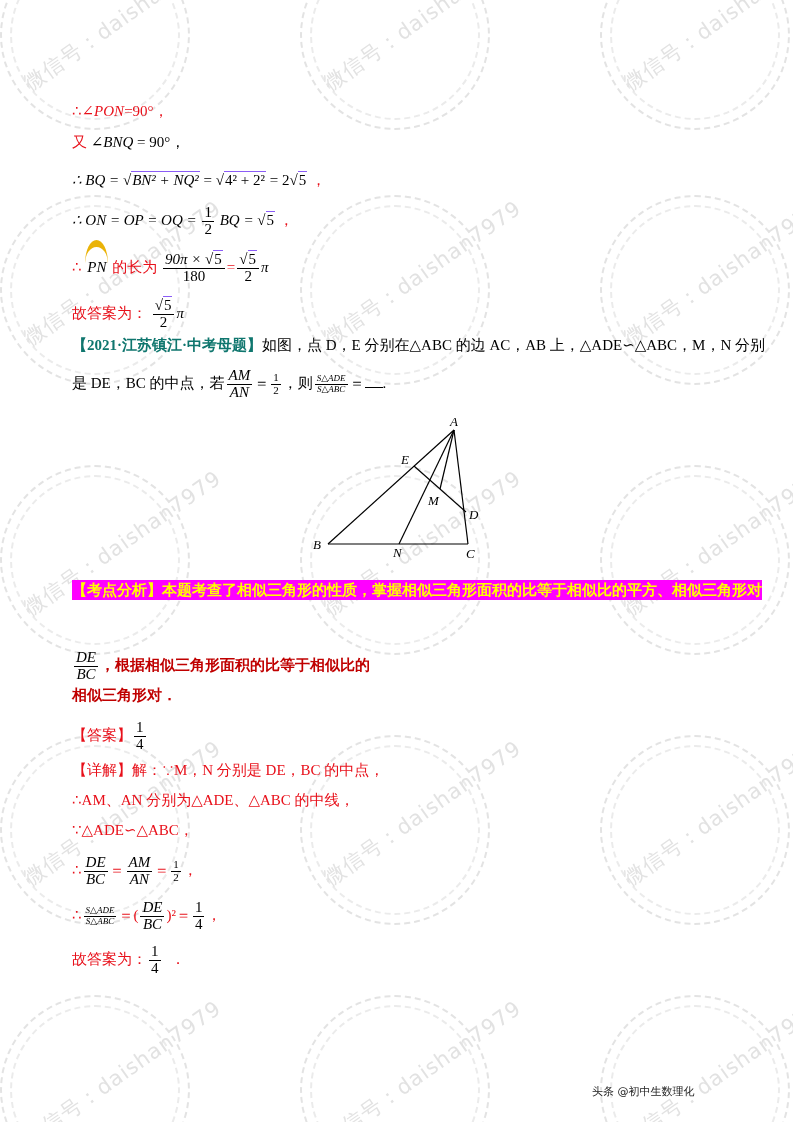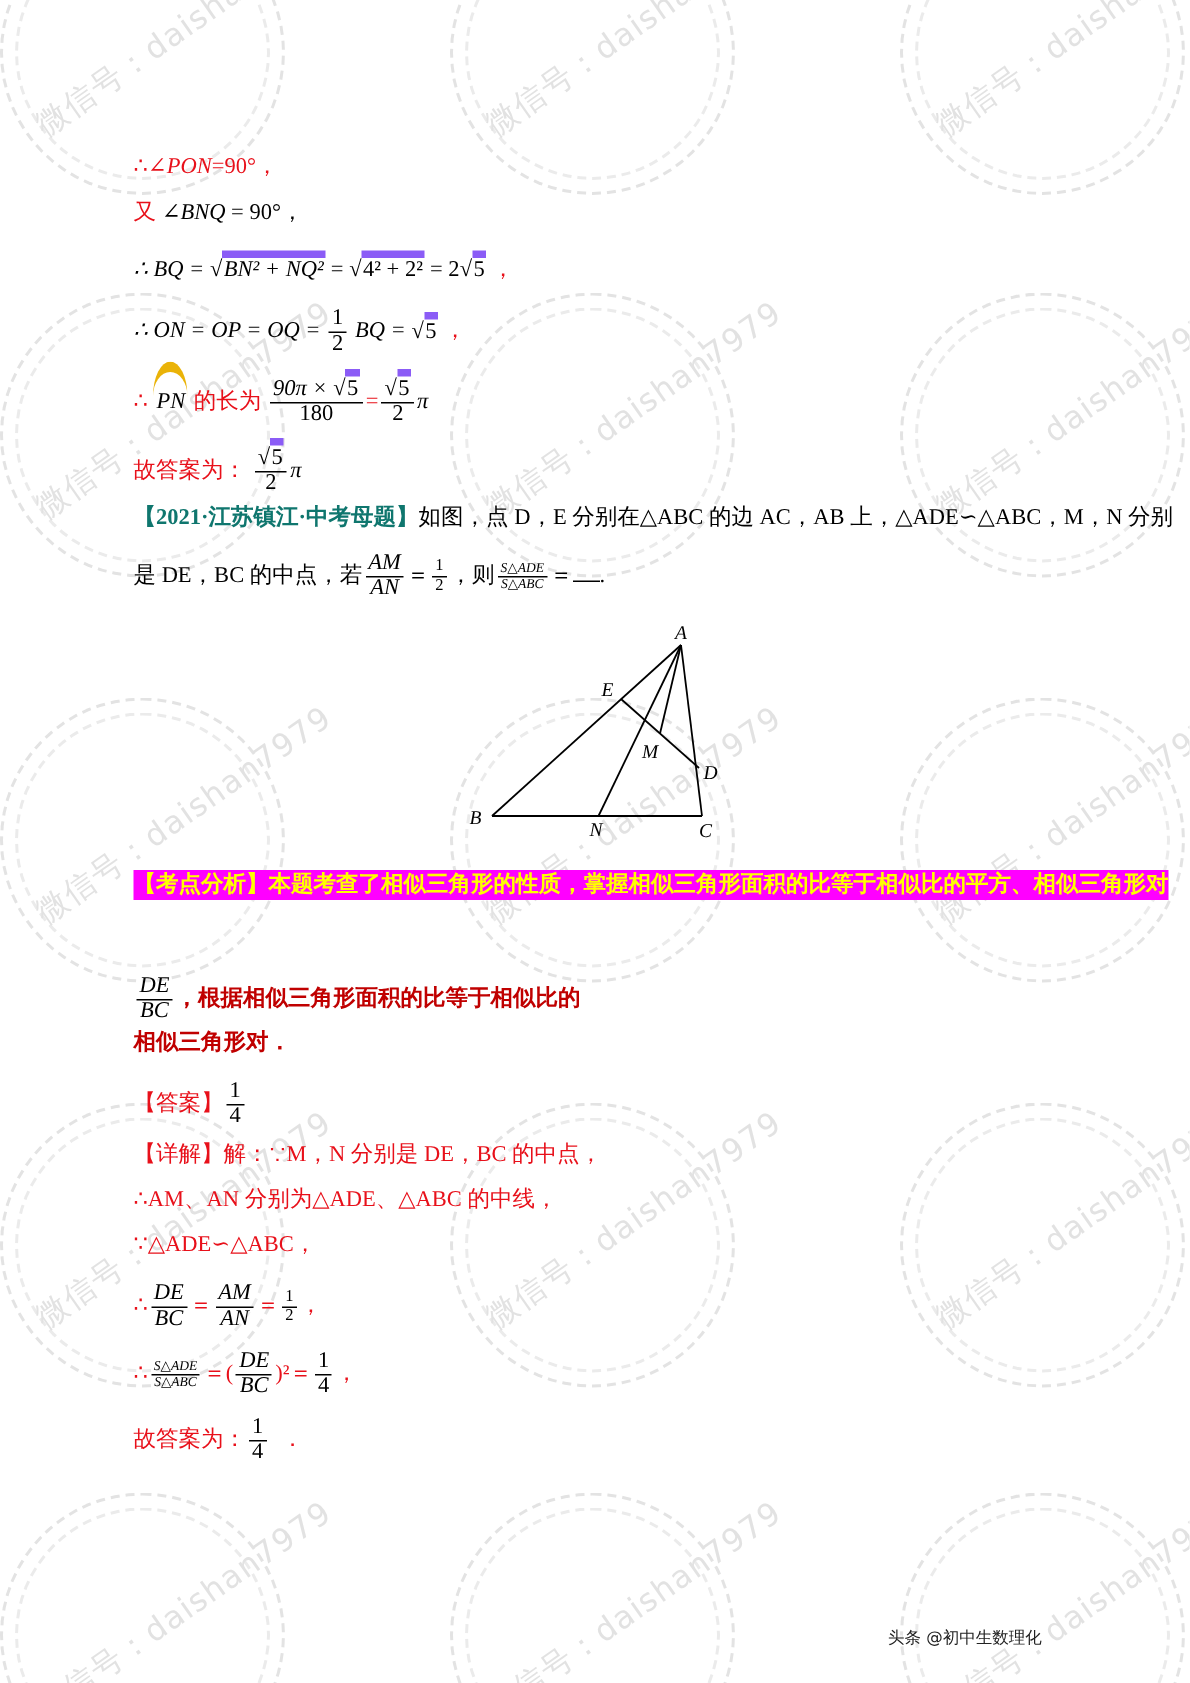--- a/index.html
+++ b/index.html
@@ -17,32 +17,32 @@
   }
   .wm .ring1 { left:0; top:0; width:186px; height:186px; }
   .wm .ring2 { left:10px; top:10px; width:166px; height:166px; border-width:2px; border-color:#ebebeb; }
   .wm .wm-text {
     position:absolute; left:10px; top:80px; width:180px;
     transform:rotate(-35deg); transform-origin:center;
     color:#e2e2e2; font-family:"DejaVu Sans",sans-serif; font-size:21px; white-space:nowrap;
     letter-spacing:1px;
   }
   .content { position:absolute; left:0; top:0; width:793px; height:1122px; z-index:1; }
-  .line { position:absolute; left:72px; font-size:15px; white-space:nowrap; line-height:20px;margin-left:17px; }
+  .line { position:absolute; left:72px; font-size:15px; white-space:nowrap; line-height:20px; }
   .red { color:#e8101a; }
   .dred { color:#c00000; font-weight:bold; }
   .blk { color:#000; }
   i, .it { font-style:italic; }
   .frac { display:inline-block; vertical-align:middle; text-align:center; margin:0 2px; line-height:1.05; }
   .frac > span { display:block; padding:0 2px; }
   .frac .num { border-bottom:1px solid currentColor; }
   .frac.small { font-size:11px; }
   .frac.tiny { font-size:9px; }
   .sqrt { display:inline-block; }
-  .sqrt .rad { border-top:5px solid #8b5cf6; padding:0 1px; }
+  .sqrt .rad { border-top:1px solid #8b5cf6; padding:0 1px; }
   .hl { background:#ff00ff; color:#ffff00; font-weight:bold; padding:2px 0; }
   .tag-red { color:#0f766e; font-weight:bold; }
   .blank { display:inline-block; width:18px; border-bottom:1.5px solid #000; height:12px; }
   .footer { position:absolute; left:592px; top:1084px; font-family:"DejaVu Sans",sans-serif; font-size:11px; color:#222; text-shadow:1px 1px 0 #fff, -1px -1px 0 #fff; }
   svg text { font-family:"Liberation Serif",serif; font-style:italic; font-size:13px; }
 </style>
 </head>
 <body>
 
 <div class="wm-layer" id="wm-layer">

